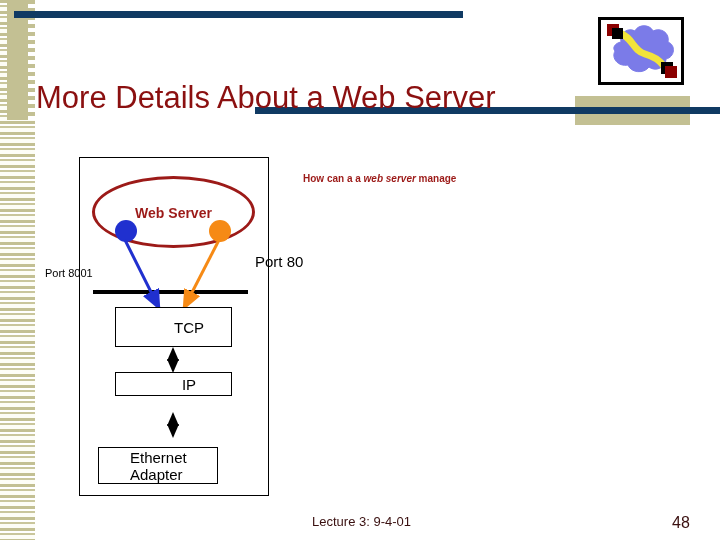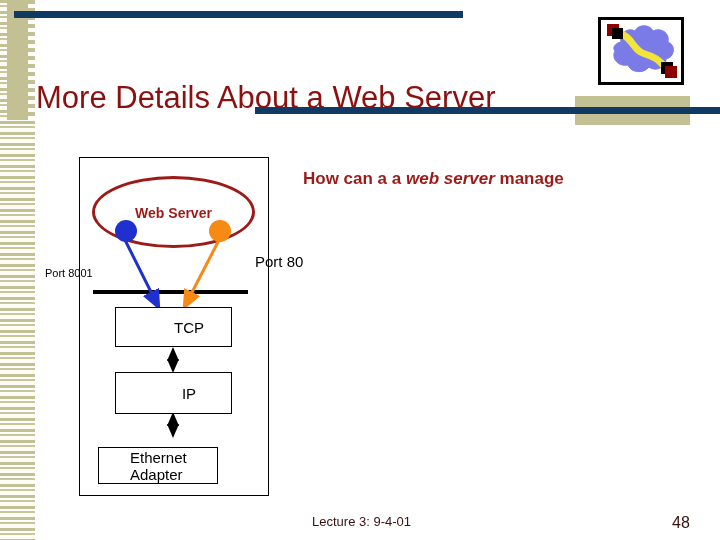--- a/index.html
+++ b/index.html
@@ -196,31 +196,31 @@
     box-sizing: border-box;
     background: #ffffff;
     display: flex;
     align-items: center;
     justify-content: center;
     color: #000000;
     font-size: 15px;
     padding-left: 31px;
   }
   #box-tcp      { left: 115px; top: 307px; width: 117px; height: 40px; }
-  #box-ip       { left: 115px; top: 372px; width: 117px; height: 42px; }
+  #box-ip       { left: 115px; top: 372px; width: 117px; height: 24px; }
   #box-ethernet { left: 98px;  top: 447px; width: 120px; height: 37px; }
 
   
   #question-text {
     position: absolute;
     left: 303px;
     top: 168px;
     width: 400px;
     color: #9C1A18;
-    font-size: 17px;
+    font-size: 10px;
     font-weight: bold;
     line-height: 21px;
   }
   #question-text .em { font-style: italic; }
 
   
   #footer-lecture {
     position: absolute;
     left: 312px;
     top: 514px;

